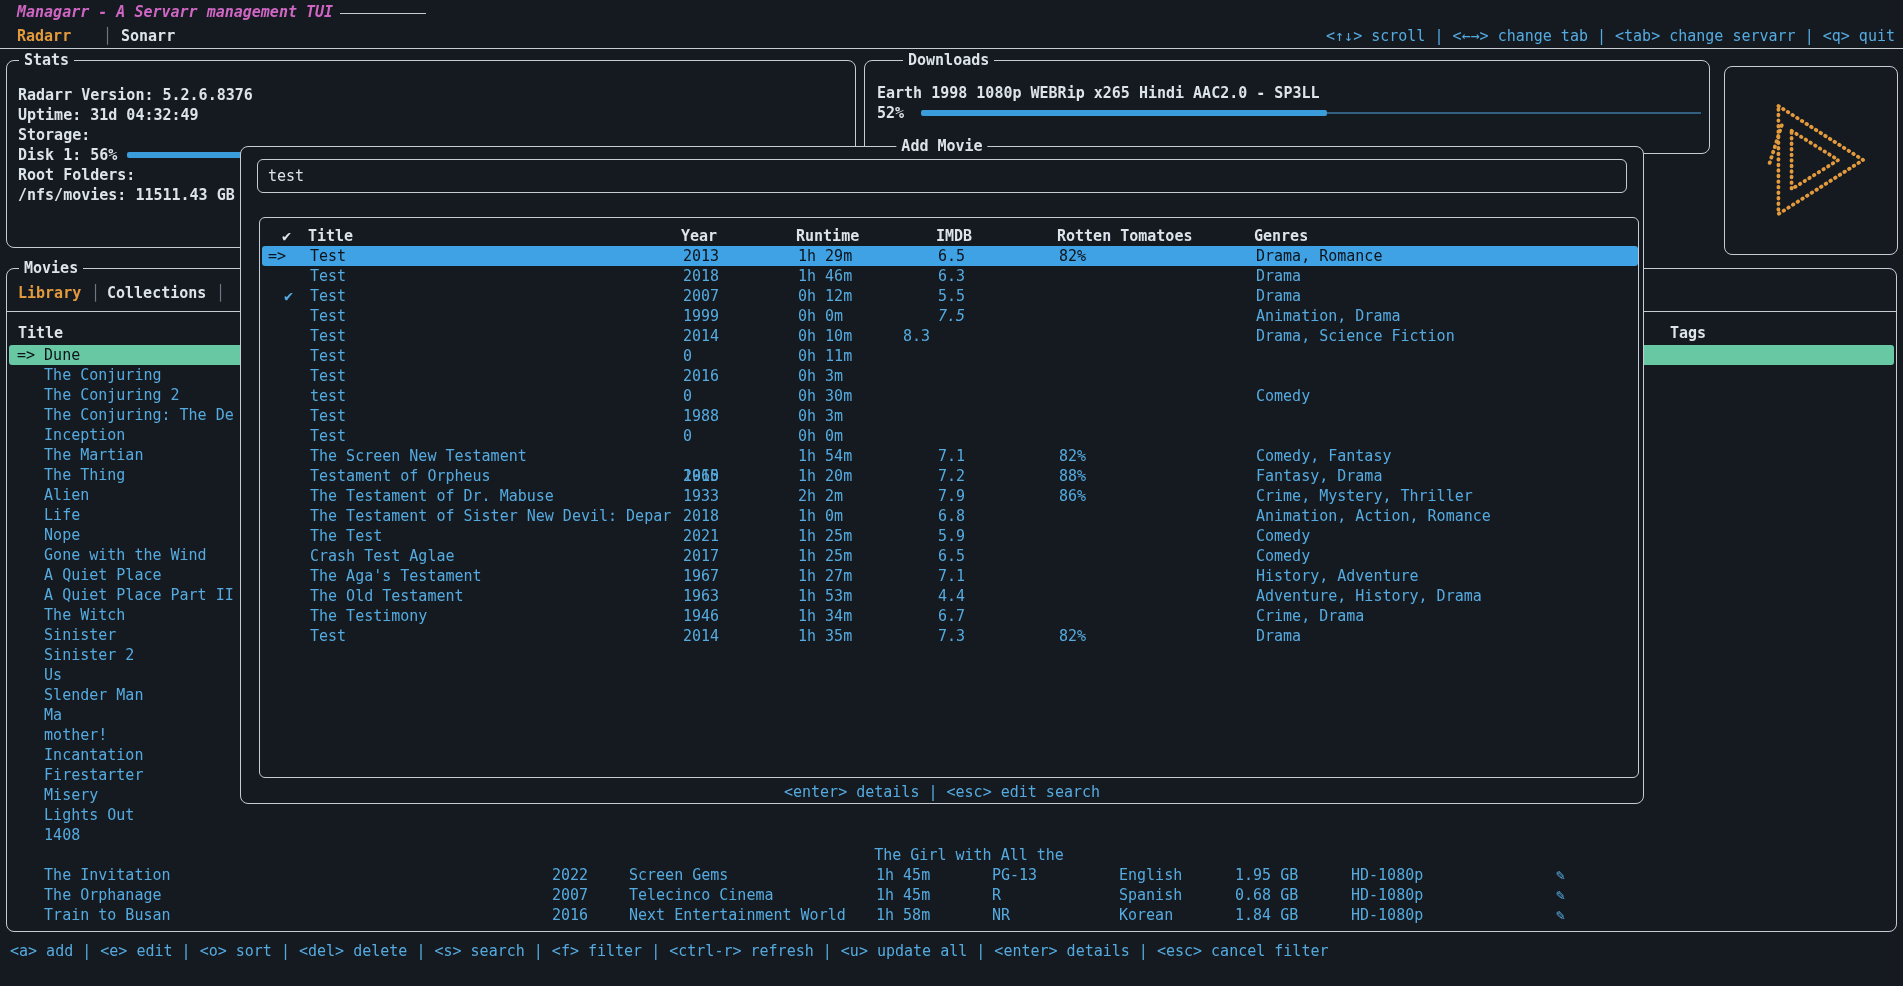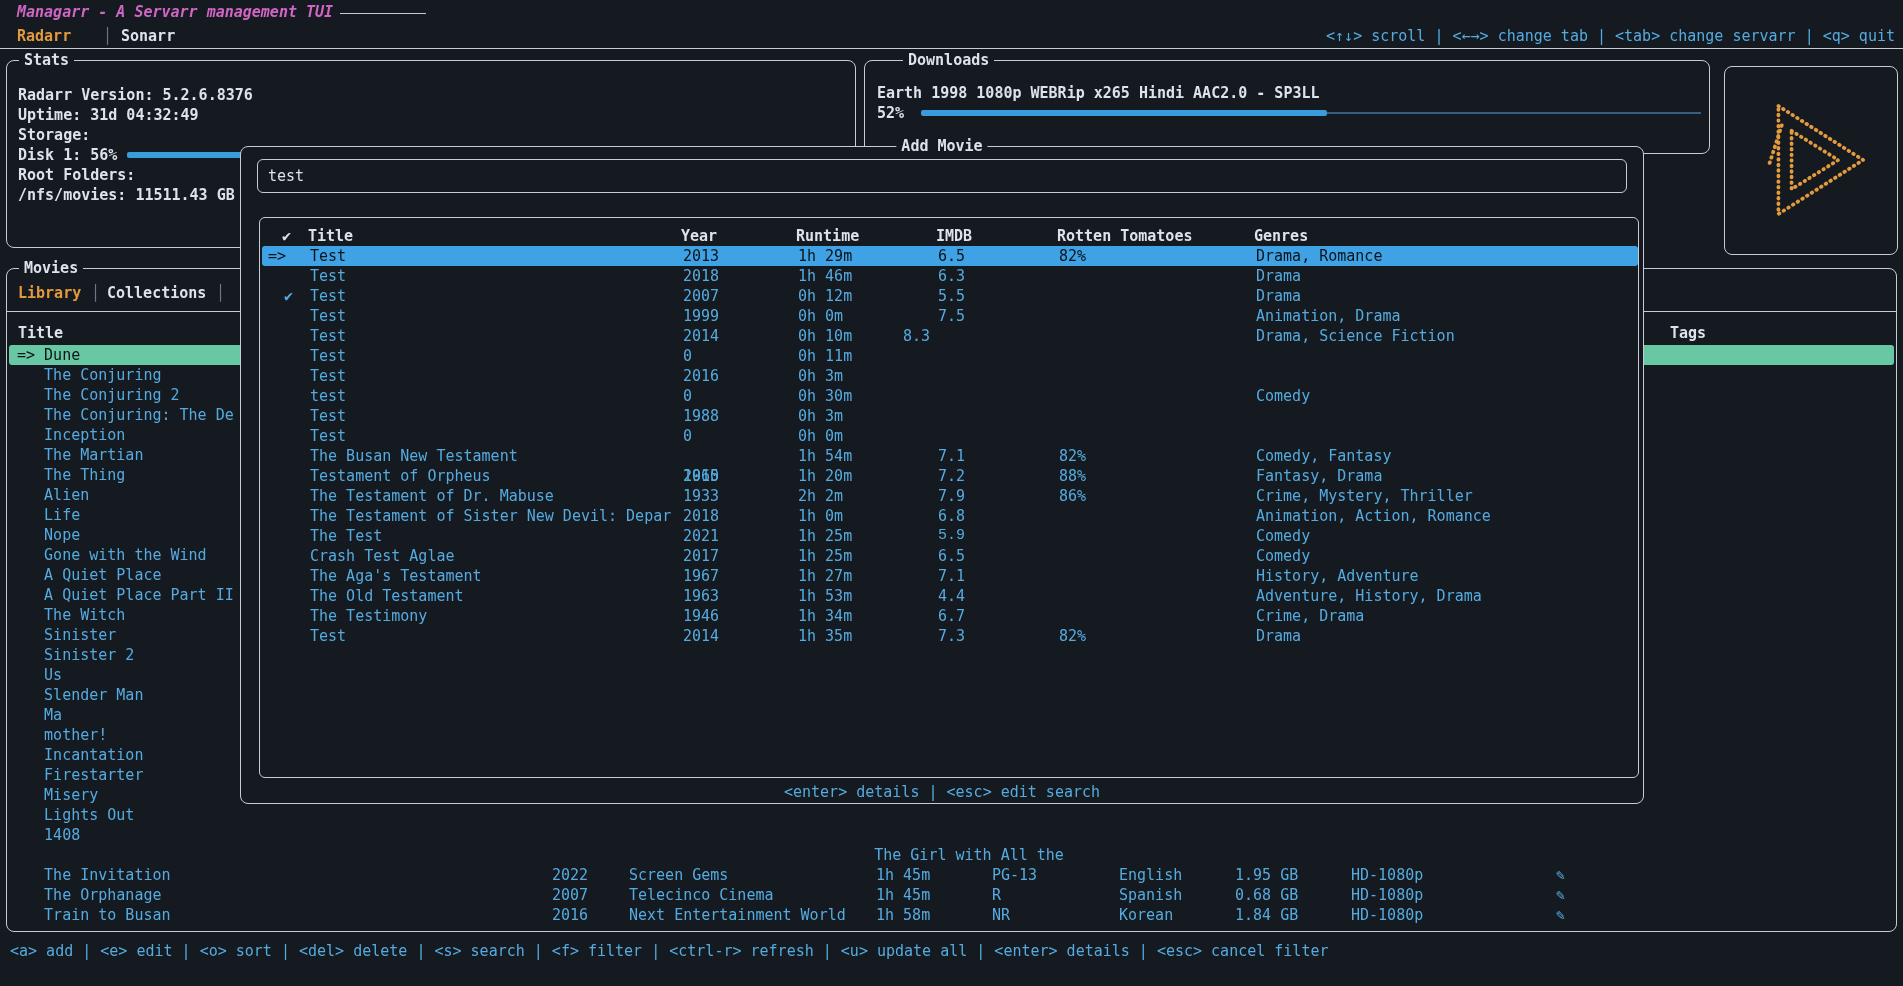--- a/index.html
+++ b/index.html
@@ -212,21 +212,21 @@
             <span style="left: 676px;">5.5</span>
             <span style="left: 797px;"></span>
             <span style="left: 994px;">Drama</span>
           </div>
           <div class="tres-row" style="top: 88px;">
             <span style="left: 6px;"></span>
             <span style="left: 22px;"></span>
             <span style="left: 48px;">Test</span>
             <span style="left: 421px;">1999</span>
             <span style="left: 536px;">0h 0m</span>
-            <span style="left: 676px;">7.5</span>
+            <span style="left: 676px; font-style: italic;">7.5</span>
             <span style="left: 797px;"></span>
             <span style="left: 994px;">Animation, Drama</span>
           </div>
           <div class="tres-row" style="top: 108px;">
             <span style="left: 6px;"></span>
             <span style="left: 22px;"></span>
             <span style="left: 48px;">Test</span>
             <span style="left: 421px;">2014</span>
             <span style="left: 536px;">0h 10m</span>
             <span style="left: 641px;">8.3</span>
@@ -279,21 +279,21 @@
             <span style="left: 48px;">Test</span>
             <span style="left: 421px;">0</span>
             <span style="left: 536px;">0h 0m</span>
             <span style="left: 676px;"></span>
             <span style="left: 797px;"></span>
             <span style="left: 994px;"></span>
           </div>
           <div class="tres-row" style="top: 228px;">
             <span style="left: 6px;"></span>
             <span style="left: 22px;"></span>
-            <span style="left: 48px;">The Busan New Testament</span>
+            <span style="left: 48px;">The Screen New Testament</span>
             <span style="left: 421px; margin-top: 20px;">2015</span>
             <span style="left: 536px;">1h 54m</span>
             <span style="left: 676px;">7.1</span>
             <span style="left: 797px;">82%</span>
             <span style="left: 994px;">Comedy, Fantasy</span>
           </div>
           <div class="tres-row" style="top: 248px;">
             <span style="left: 6px;"></span>
             <span style="left: 22px;"></span>
             <span style="left: 48px;">Testament of Orpheus</span>
@@ -322,21 +322,21 @@
             <span style="left: 676px;">6.8</span>
             <span style="left: 797px;"></span>
             <span style="left: 994px;">Animation, Action, Romance</span>
           </div>
           <div class="tres-row" style="top: 308px;">
             <span style="left: 6px;"></span>
             <span style="left: 22px;"></span>
             <span style="left: 48px;">The Test</span>
             <span style="left: 421px;">2021</span>
             <span style="left: 536px;">1h 25m</span>
-            <span style="left: 676px; font-family: Liberation Mono, monospace;">5.9</span>
+            <span style="left: 676px;">5.9</span>
             <span style="left: 797px;"></span>
             <span style="left: 994px;">Comedy</span>
           </div>
           <div class="tres-row" style="top: 328px;">
             <span style="left: 6px;"></span>
             <span style="left: 22px;"></span>
             <span style="left: 48px;">Crash Test Aglae</span>
             <span style="left: 421px;">2017</span>
             <span style="left: 536px;">1h 25m</span>
             <span style="left: 676px;">6.5</span>

